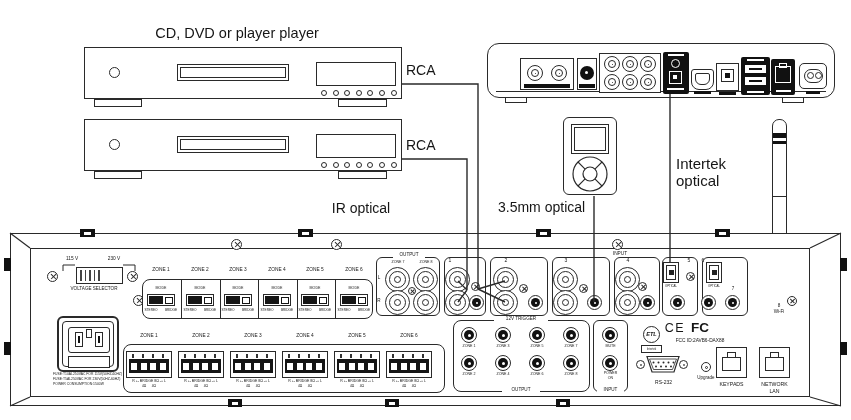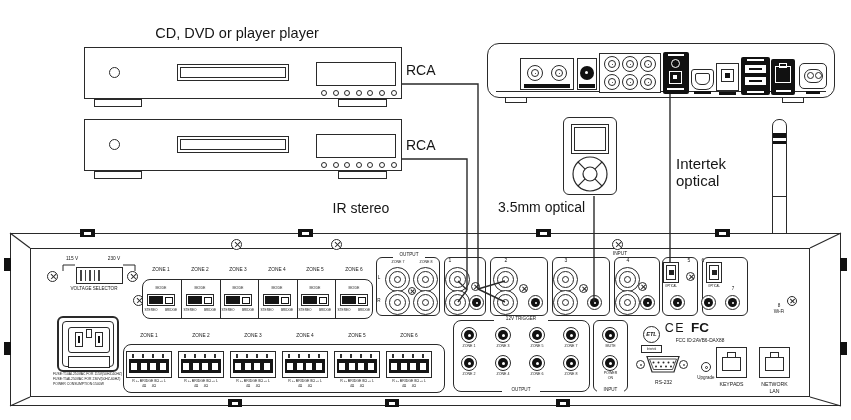--- a/index.html
+++ b/index.html
@@ -48,21 +48,21 @@
   svg.ovl{position:absolute;left:0;top:0;z-index:30;pointer-events:none;}
 </style>
 </head>
 <body>
 
 <div id="stage">
 
   <div class="tx" style="left:147px;top:26px;width:180px;font-size:14.5px;">CD, DVD or player player</div>
   <div class="tx" style="left:406px;top:63px;width:40px;font-size:14px;text-align:left;">RCA</div>
   <div class="tx" style="left:406px;top:138px;width:40px;font-size:14px;text-align:left;">RCA</div>
-  <div class="tx" style="left:326px;top:201px;width:70px;font-size:14px;">IR stereo</div>
+  <div class="tx" style="left:326px;top:201px;width:70px;font-size:14px;">IR optical</div>
   <div class="tx" style="left:498px;top:200px;width:92px;font-size:14px;text-align:left;">3.5mm optical</div>
   <div class="tx" style="left:676px;top:156px;width:60px;font-size:15px;text-align:left;">Intertek</div>
   <div class="tx" style="left:676px;top:173px;width:60px;font-size:15px;text-align:left;">optical</div>
 
   <div class="bx1" style="left:94px;top:99px;width:48px;height:8px;"></div>
   <div class="bx1" style="left:338px;top:99px;width:49px;height:8px;"></div>
   <div class="bx" style="left:84px;top:47px;width:318px;height:52px;">
     <div class="bx1" style="left:24px;top:19px;width:11px;height:11px;border-radius:50%;"></div>
     <div class="disp" style="left:92px;top:16px;width:112px;height:17px;"></div>
     <div class="bx" style="left:231px;top:14px;width:80px;height:24px;"></div>

